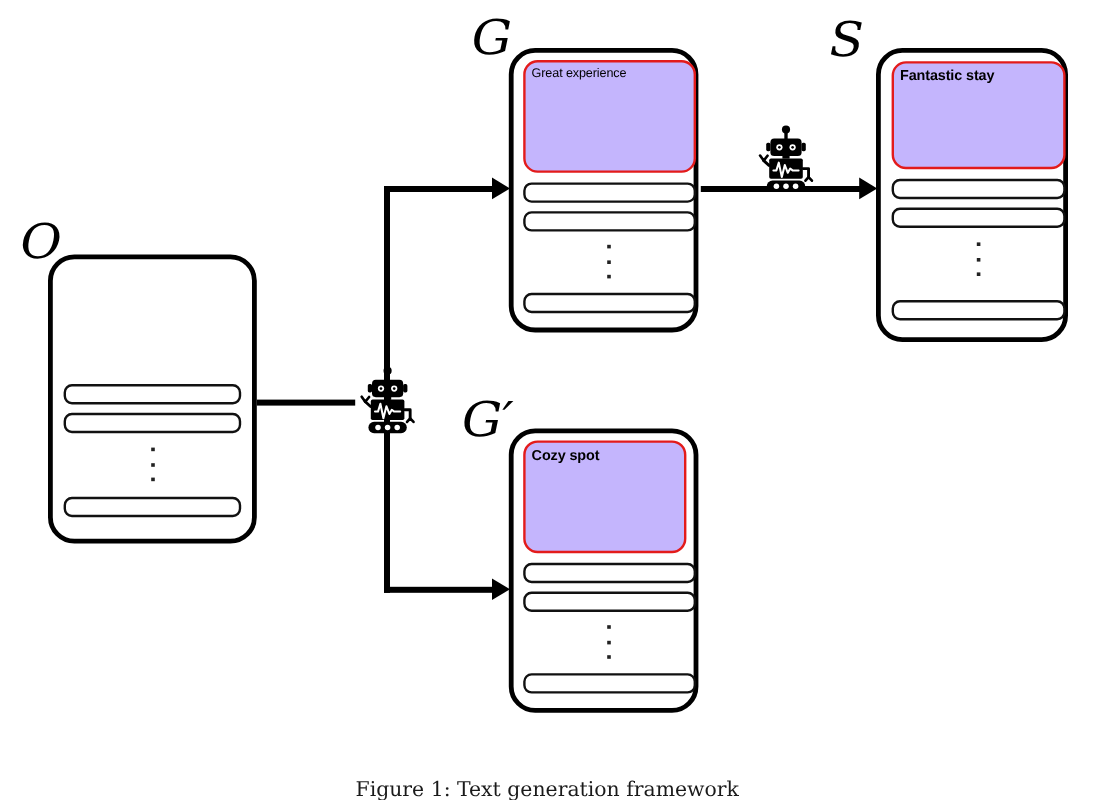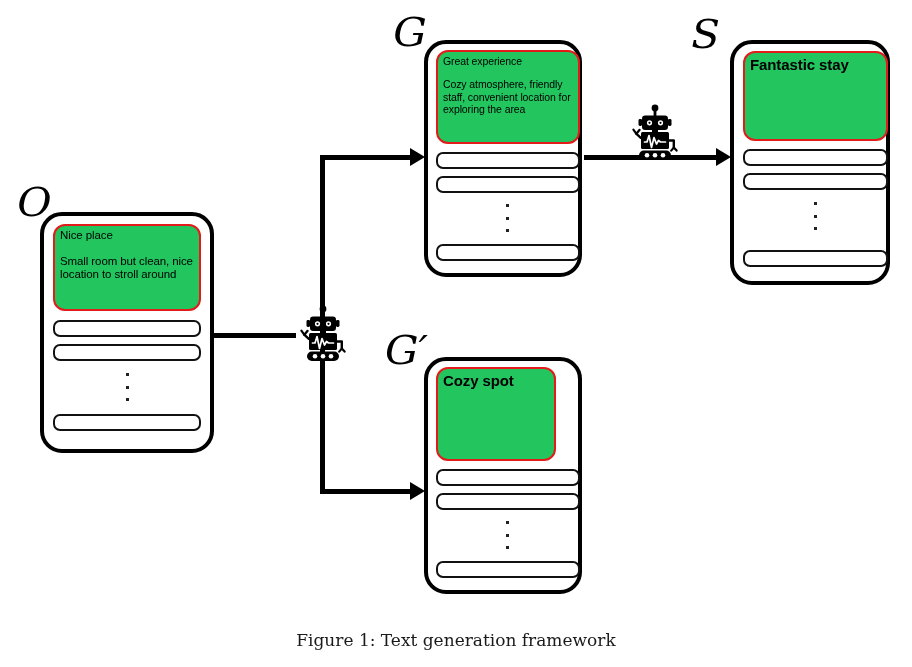--- a/index.html
+++ b/index.html
@@ -31,21 +31,21 @@
     border: 4px solid #000000;
     border-radius: 22px;
     background: #ffffff;
   }
 
   .panel-header {
     position: absolute;
     box-sizing: border-box;
     border: 2px solid #e31b1b;
     border-radius: 12px;
-    background: #22c55e;
+    background: #c4b5fd;
     padding: 3px 5px 4px 5px;
     line-height: 1.18;
     letter-spacing: -0.1px;
     overflow: hidden;
   }
   .panel-header .hdr-title {
     display: block;
     white-space: nowrap;
   }
   .panel-header .hdr-body {
@@ -135,77 +135,72 @@
   <div class="set-label" style="left:18px; top:182px; font-size:40px;">O</div>
 
   <div class="set-label" style="left:394px; top:12px; font-size:40px;">G</div>
 
   <div class="set-label" style="left:386px; top:330px; font-size:40px;">G′</div>
 
   <div class="set-label" style="left:692px; top:14px; font-size:40px;">S</div>
 
   <div class="panel" style="left:40px; top:212px; width:174px; height:241px;">
 
-    <div class="panel-header spaced" style="left:9px; top:8px; width:148px; height:87px; font-size:11.5px;">
-      <span class="hdr-title">Nice place</span>
-      <span class="hdr-body">Small room but clean, nice location to stroll around</span>
-    </div>
 
     <div class="row-box" style="left:9px; top:104px; width:148px; height:17px;"></div>
     <div class="row-box" style="left:9px; top:128px; width:148px; height:17px;"></div>
 
     <div class="vdots" style="left:76px; top:157px; height:28px;">
       <i></i>
       <i></i>
       <i></i>
     </div>
 
     <div class="row-box" style="left:9px; top:198px; width:148px; height:17px;"></div>
   </div>
 
   <div class="panel" style="left:424px; top:40px; width:158px; height:237px;">
 
     <div class="panel-header spaced" style="left:8px; top:6px; width:144px; height:94px; font-size:10.5px;">
       <span class="hdr-title">Great experience</span>
-      <span class="hdr-body">Cozy atmosphere, friendly staff, convenient location for exploring the area</span>
     </div>
 
     <div class="row-box" style="left:8px; top:108px; width:144px; height:17px;"></div>
     <div class="row-box" style="left:8px; top:132px; width:144px; height:17px;"></div>
 
     <div class="vdots" style="left:72px; top:160px; height:28px;">
       <i></i>
       <i></i>
       <i></i>
     </div>
 
     <div class="row-box" style="left:8px; top:200px; width:144px; height:17px;"></div>
   </div>
 
   <div class="panel" style="left:424px; top:357px; width:158px; height:237px;">
 
-    <div class="panel-header spaced bold" style="left:8px; top:6px; width:120px; height:94px; font-size:15px;">
+    <div class="panel-header spaced bold" style="left:8px; top:6px; width:136px; height:94px; font-size:12px;">
       <span class="hdr-title">Cozy spot</span>
     </div>
 
     <div class="row-box" style="left:8px; top:108px; width:144px; height:17px;"></div>
     <div class="row-box" style="left:8px; top:132px; width:144px; height:17px;"></div>
 
     <div class="vdots" style="left:72px; top:160px; height:28px;">
       <i></i>
       <i></i>
       <i></i>
     </div>
 
     <div class="row-box" style="left:8px; top:200px; width:144px; height:17px;"></div>
   </div>
 
   <div class="panel" style="left:730px; top:40px; width:160px; height:245px;">
 
-    <div class="panel-header bold" style="left:9px; top:7px; width:145px; height:90px; font-size:15px;">
+    <div class="panel-header bold" style="left:9px; top:7px; width:145px; height:90px; font-size:12px;">
       <span class="hdr-title">Fantastic stay</span>
     </div>
 
     <div class="row-box" style="left:9px; top:105px; width:145px; height:17px;"></div>
     <div class="row-box" style="left:9px; top:129px; width:145px; height:17px;"></div>
 
     <div class="vdots" style="left:74px; top:158px; height:28px;">
       <i></i>
       <i></i>
       <i></i>
@@ -284,15 +279,15 @@
         <path d="M41.2,36.5 L45.8,36.5 L45.8,43.6" stroke="#000000" stroke-width="2.4" fill="none" stroke-linecap="round" stroke-linejoin="round"></path>
         <path d="M45.8,43.6 L43.2,46.6 M45.8,43.6 L48.6,46.6" stroke="#000000" stroke-width="2.2" fill="none" stroke-linecap="round"></path>
         <rect x="11" y="46.5" width="32" height="9.5" rx="4.75"></rect>
         <circle cx="19" cy="51.3" r="2.3" fill="#ffffff"></circle>
         <circle cx="27" cy="51.3" r="2.3" fill="#ffffff"></circle>
         <circle cx="35" cy="51.3" r="2.3" fill="#ffffff"></circle>
       </g>
     </svg>
   </div>
 
-  <div id="caption" style="top:630px;">Figure 1: Text generation framework</div>
+  <div id="caption" style="top:648px;">Figure 1: Text generation framework</div>
 
 </div>
 
 </body></html>

